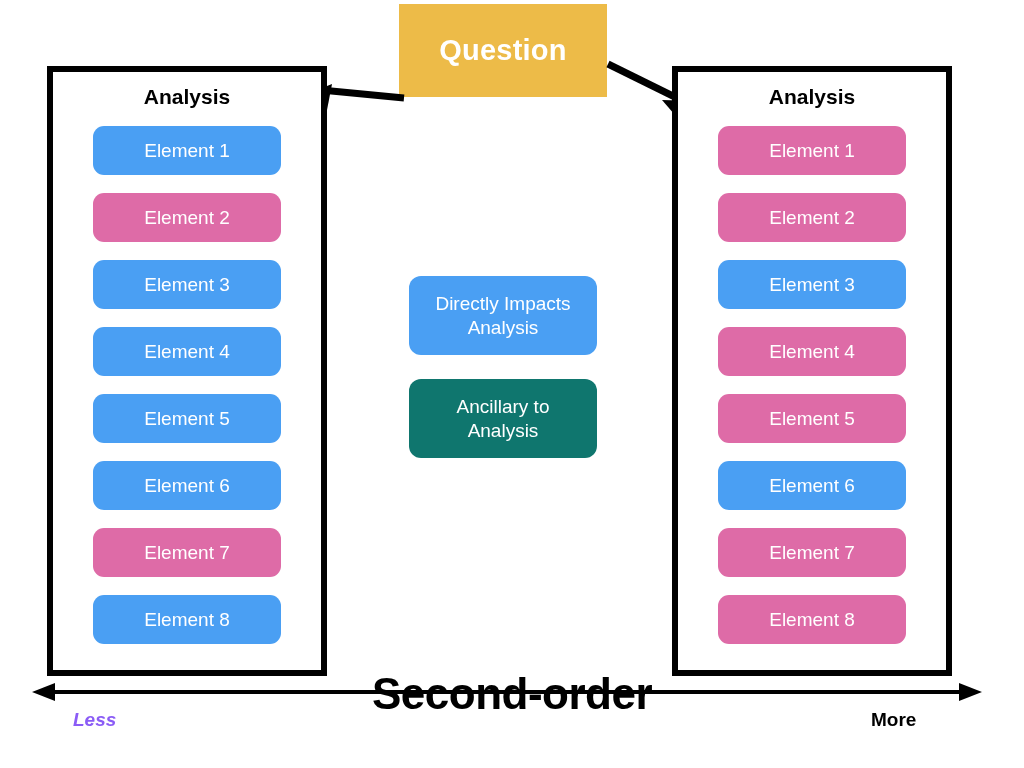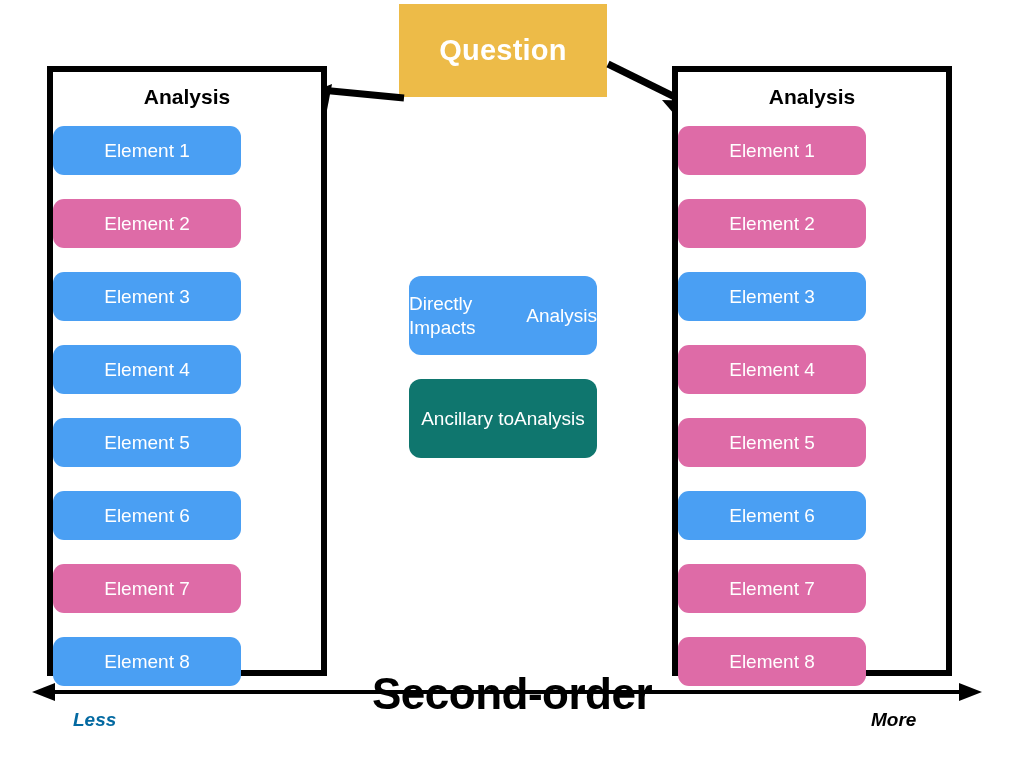--- a/index.html
+++ b/index.html
@@ -74,21 +74,22 @@
     color: #000000;
   }
 
   .elements {
     position: absolute;
     top: 54px;
     left: 0;
     right: 0;
     display: flex;
     flex-direction: column;
-    gap: 24px;
+    align-items: center;
+    gap: 18px;
   }
 
   .element {
     width: 188px;
     height: 49px;
     border-radius: 11px;
     display: flex;
     align-items: center;
     justify-content: center;
     color: #ffffff;
@@ -105,21 +106,21 @@
     width: 188px;
     display: flex;
     flex-direction: column;
     gap: 24px;
   }
   .legend-item {
     width: 188px;
     height: 79px;
     border-radius: 12px;
     display: flex;
-    flex-direction: row;
+    flex-direction: column;
     align-items: center;
     justify-content: center;
     color: #ffffff;
     font-size: 19px;
     line-height: 1.25;
     text-align: left;
     box-sizing: border-box;
   }
 
   
@@ -131,29 +132,28 @@
     height: 40px;
     pointer-events: none;
   }
   .axis-label-less {
     position: absolute;
     left: 73px;
     top: 709px;
     font-size: 19px;
     font-weight: bold;
     font-style: italic;
-    color: #0369a1;
+    color: #8b5cf6;
   }
   .axis-label-more {
     position: absolute;
     left: 871px;
     top: 709px;
     font-size: 19px;
     font-weight: bold;
-    font-style: italic;
     color: #000000;
   }
   .axis-title {
     position: absolute;
     left: 0;
     right: 0;
     top: 669px;
     text-align: center;
     font-size: 44px;
     font-weight: bold;

